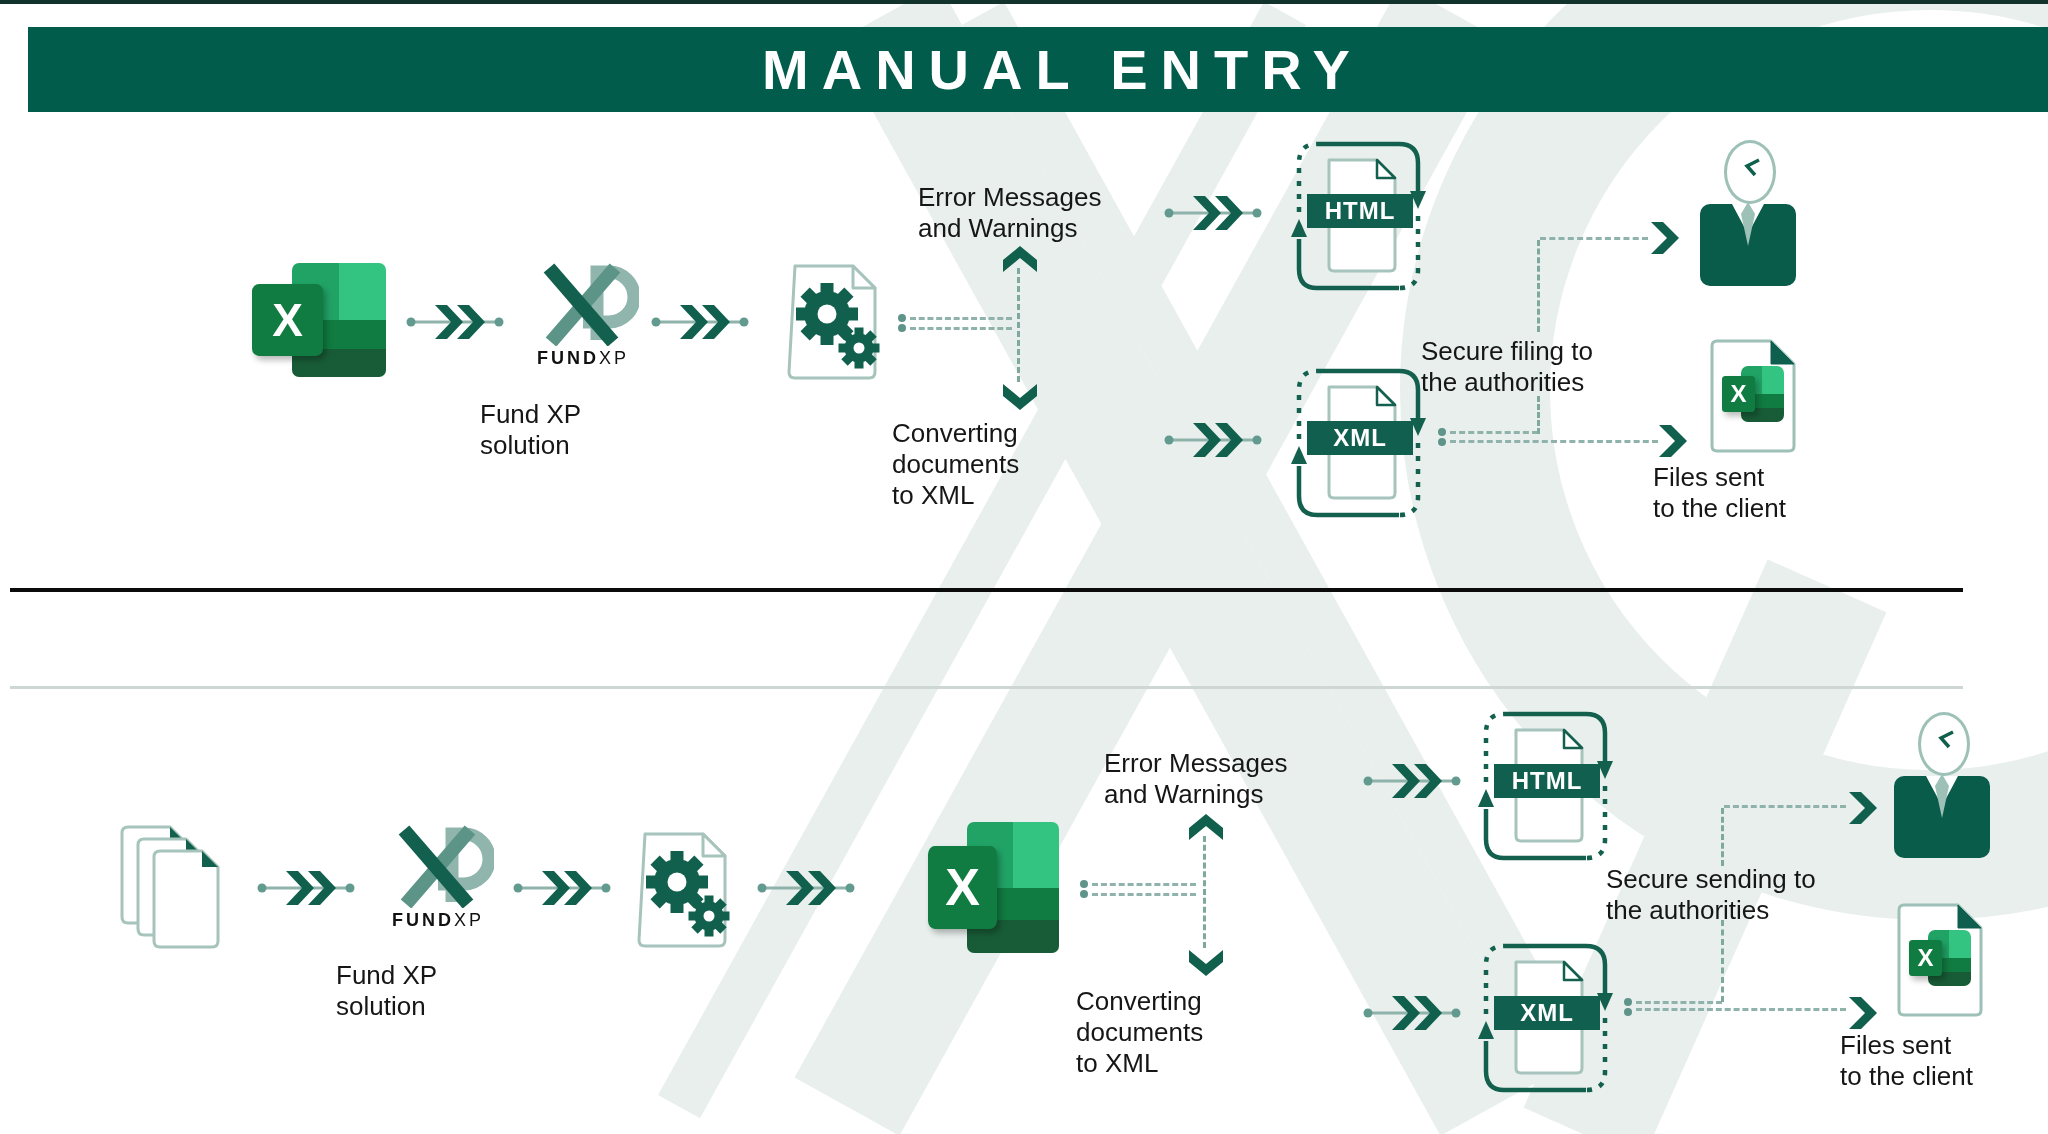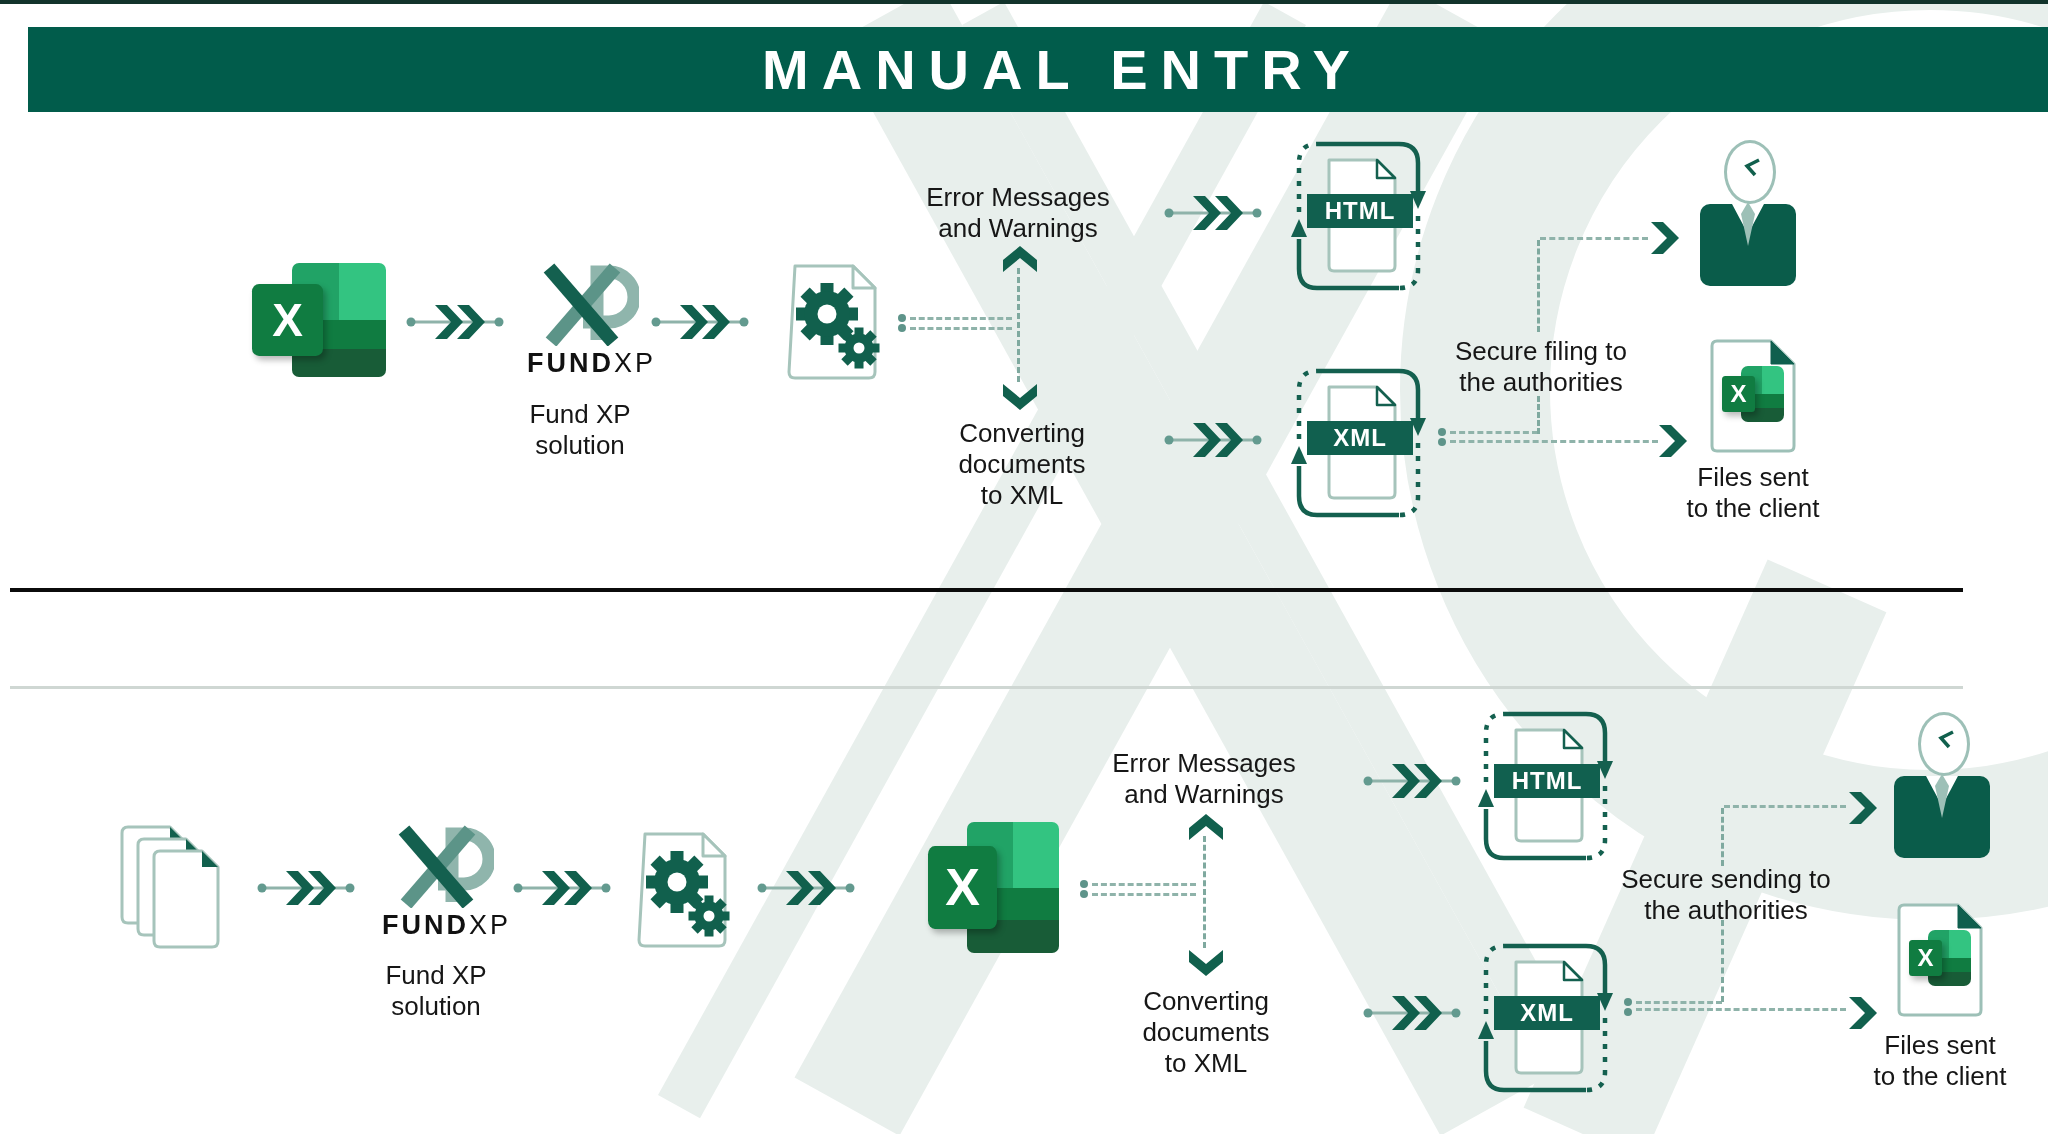--- a/index.html
+++ b/index.html
@@ -6,21 +6,21 @@
   #stage{position:relative;width:2048px;height:1134px;background:#ffffff;overflow:hidden;
          font-family:"Liberation Sans",sans-serif;}
   
   .wm{position:absolute;background:#E8EFEC;z-index:0;}
   .wm-ring{position:absolute;z-index:0;border:150px solid #E8EFEC;border-radius:50%;background:transparent;}
   
   .hairline{position:absolute;z-index:3;}
   .banner{position:absolute;z-index:3;display:flex;align-items:center;justify-content:center;}
   .banner-title{color:#ffffff;font-weight:bold;font-size:56px;letter-spacing:13px;white-space:nowrap;}
   
-  .lbl{position:absolute;z-index:2;text-align:center;font-size:26px;line-height:31px;color:#161616;}
+  .lbl{position:absolute;z-index:2;text-align:left;font-size:26px;line-height:31px;color:#161616;}
   
   .xl{position:absolute;z-index:2;}
   .xl-back{position:absolute;left:30%;top:0;width:70%;height:100%;border-radius:7px;overflow:hidden;}
   .xl-r1{height:50%;display:flex;}
   .xl-r1 i{display:block;width:50%;height:100%;}
   .xl-c1{background:#21A366;}
   .xl-c2{background:#33C481;}
   .xl-r2{height:25%;background:#107C41;}
   .xl-r3{height:25%;background:#185C37;}
   .xl-front{position:absolute;left:0;top:18%;width:53%;height:64%;background:#107C41;border-radius:10%;
@@ -40,21 +40,21 @@
   .p-collar{position:absolute;left:32px;top:64px;width:0;height:0;border-left:16px solid transparent;
             border-right:16px solid transparent;border-top:30px solid #ffffff;}
   .p-tie{position:absolute;left:39px;top:62px;}
   
   .dot{position:absolute;z-index:2;width:8px;height:8px;border-radius:50%;background:#5E948A;}
   .dh{position:absolute;z-index:1;border-top:3px dashed #8FB3AA;height:0;}
   .dv{position:absolute;z-index:1;border-left:3px dashed #7FA99F;width:0;}
   .icon-abs{position:absolute;z-index:2;}
   
   .fundxp{position:absolute;z-index:2;width:112px;text-align:center;}
-  .fx-text{margin-top:-2px;font-size:27px;white-space:nowrap;color:#111;}
+  .fx-text{margin-top:-2px;font-size:18px;white-space:nowrap;color:#111;}
   .fx-text b{font-weight:800;letter-spacing:3px;}
   .fx-text span{font-weight:300;letter-spacing:3px;}
 </style>
 </head>
 <body>
 
 <div id="stage">
 
   <div class="wm-ring" style="left:1400px;top:-140px;width:760px;height:760px;"></div>
   <div class="wm" style="left:1130px;top:-65px;width:120px;height:1250px;transform:rotate(-29deg);"></div>

